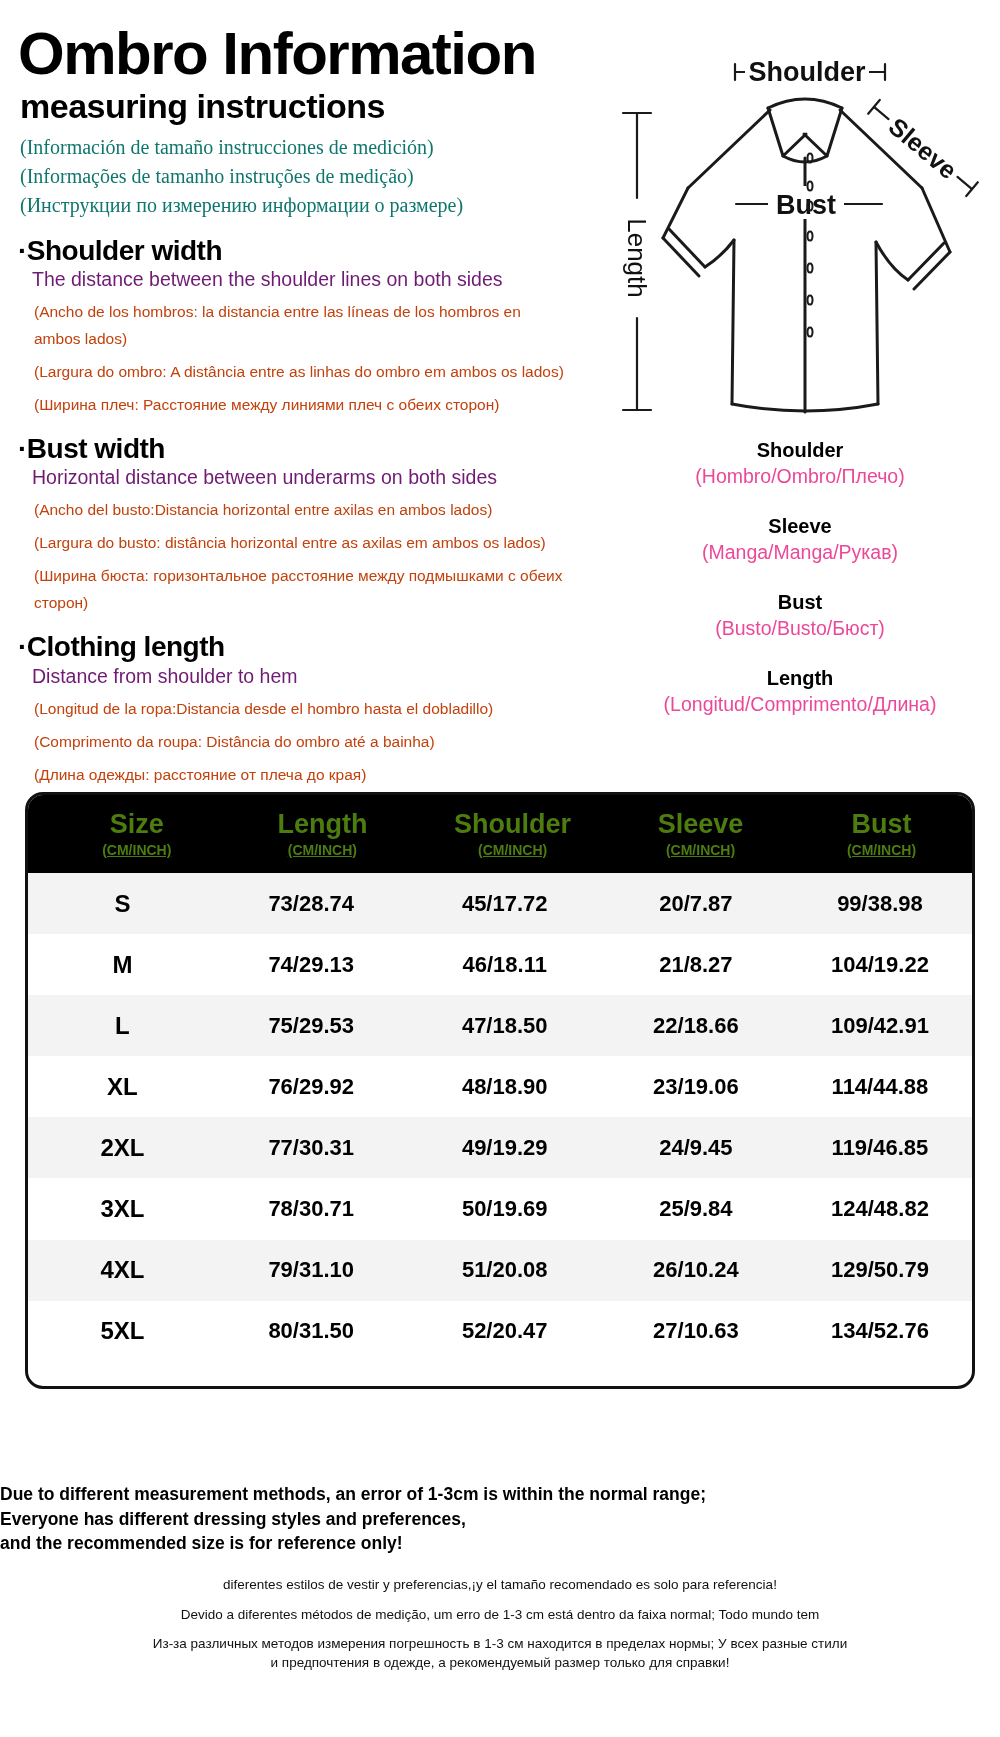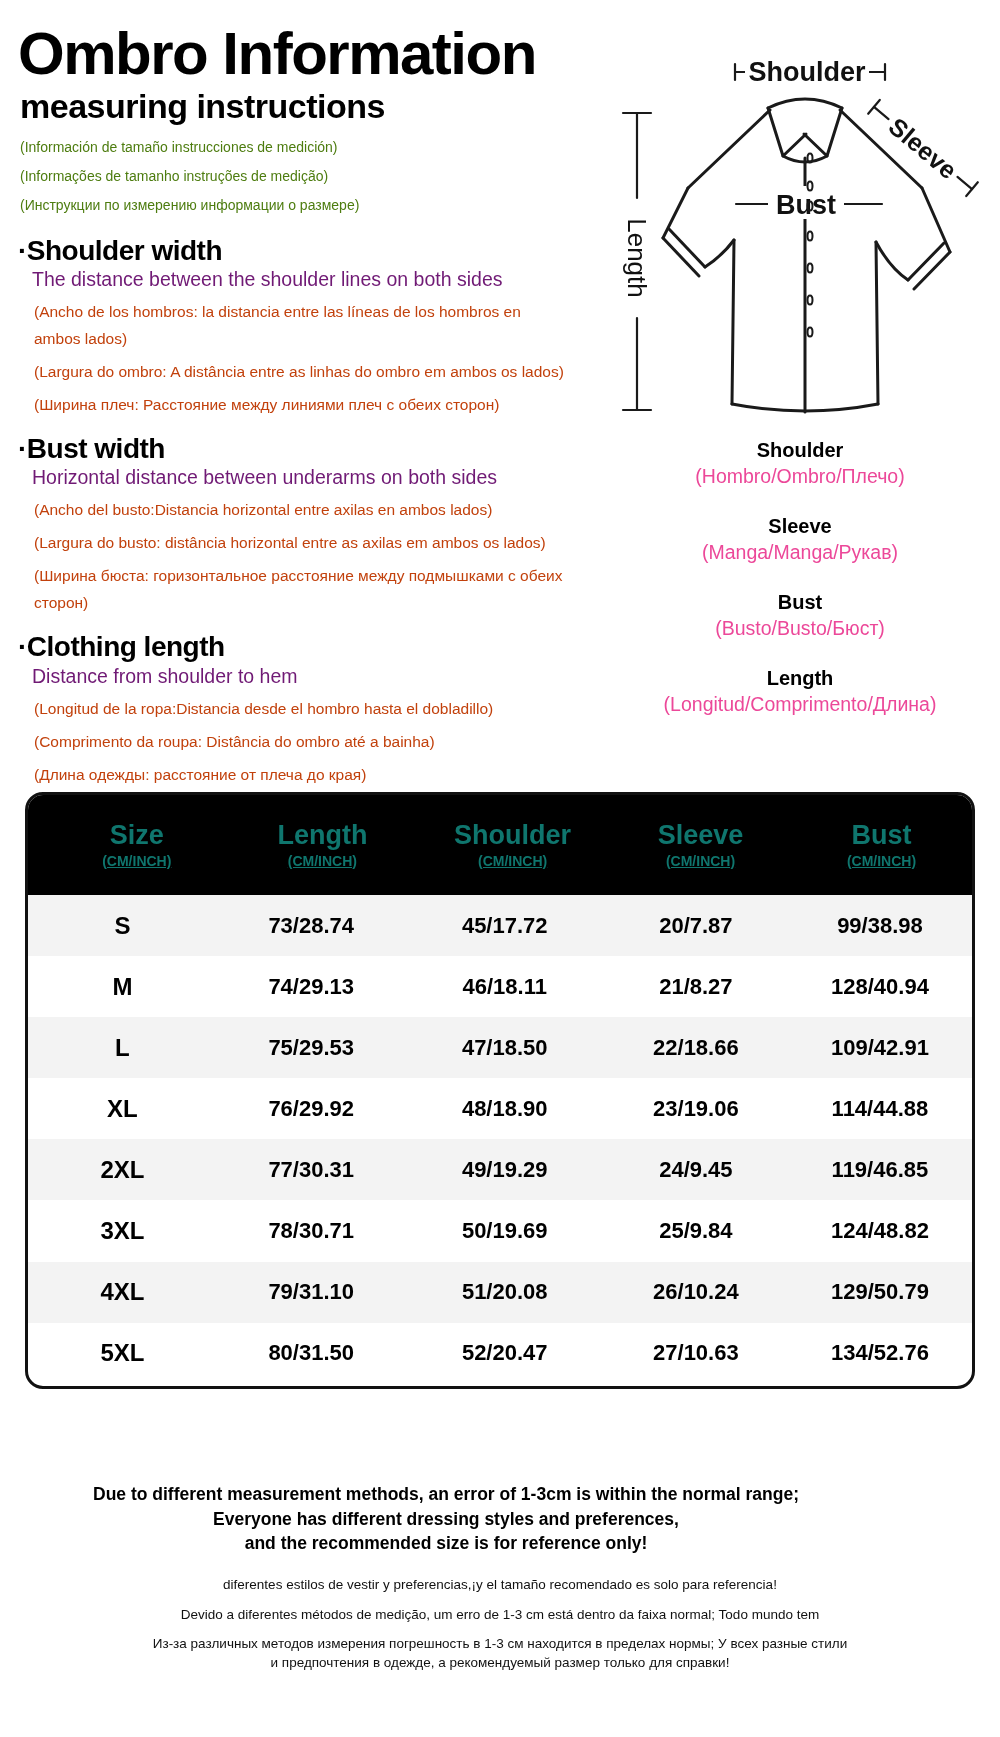--- a/index.html
+++ b/index.html
@@ -4,49 +4,49 @@
 <style>
   html,body{margin:0;padding:0;background:#fff;}
   body{
     width:1000px;height:1737px;position:relative;overflow:hidden;
     font-family:"Liberation Sans","DejaVu Sans",sans-serif;color:#000;
   }
   
   .left-col{position:absolute;left:18px;top:24px;width:547px;}
   .page-title{margin:0;font-size:60px;font-weight:700;letter-spacing:-1.5px;line-height:1.0;}
   .page-subtitle{margin:5px 0 0 2px;font-size:34px;font-weight:700;letter-spacing:-0.5px;line-height:1.05;}
-  .subtitle-translations{margin:8px 0 0 2px;font-size:14px;line-height:29px;color:#4d7c0f;}
+  .subtitle-translations{margin:8px 0 0 2px;font-size:20px;line-height:29px;color:#0f766e;font-family:Liberation Serif, serif;}
   .section{margin-top:16px;}
   .section-title{margin:0;font-size:28px;font-weight:700;line-height:1.05;letter-spacing:-0.5px;}
   .section-desc{margin:2px 0 0 14px;font-size:19.5px;line-height:25px;color:#701a75;}
   .section-note{margin:6px 0 0 16px;font-size:15.5px;line-height:27px;color:#c2410c;}
   
   .diagram{position:absolute;left:560px;top:28px;width:440px;height:415px;}
   .diagram text{font-family:"Liberation Sans","DejaVu Sans",sans-serif;fill:#111;}
   
   .legend{position:absolute;left:600px;top:438px;width:400px;text-align:center;}
   .legend-item{margin-bottom:25px;}
   .legend-term{font-size:20px;font-weight:700;line-height:25px;}
   .legend-translation{font-size:19.5px;line-height:26px;color:#ec4899;}
   
   .size-table{
     position:absolute;left:25px;top:792px;width:950px;height:597px;
     border:3px solid #111;border-radius:18px;overflow:hidden;background:#fff;
     box-sizing:border-box;
   }
-  .thead{display:grid;grid-template-columns:20% 20% 21% 19.5% 19.5%;height:100px;background:#000;color:#0f766e;align-items:center;padding-left:16px;}
+  .thead{display:grid;grid-template-columns:20% 20% 21% 19.5% 19.5%;height:78px;background:#000;color:#4d7c0f;align-items:center;padding-left:16px;}
   .th{text-align:center;}
   .th-label{font-size:27px;font-weight:700;line-height:30px;}
   .th-unit{font-size:14px;font-weight:700;line-height:19px;margin-top:2px;text-decoration:underline;}
   .trow{display:grid;grid-template-columns:20% 20% 21% 19.5% 19.5%;height:61.1px;align-items:center;}
   .trow:nth-child(odd){background:#f3f3f3;}
   .td{text-align:center;font-size:22px;font-weight:700;}
   .td.size-cell{font-size:24px;}
   
-  .footer-bold{position:absolute;left:0;top:1482px;width:892px;text-align:center;
+  .footer-bold{position:absolute;left:0;top:1482px;width:892px;
     font-size:17.5px;font-weight:700;line-height:24.5px;}
   .footer-notes{position:absolute;left:0;top:1576px;width:1000px;text-align:center;}
   .footer-note{margin-bottom:11px;font-size:13.5px;line-height:18.5px;color:#111;}
 </style>
 </head>
 <body>
 
 <div class="left-col">
   <h1 class="page-title">Ombro Information</h1>
   <h2 class="page-subtitle">measuring instructions</h2>
@@ -197,21 +197,21 @@
       <div class="td">73/28.74</div>
       <div class="td">45/17.72</div>
       <div class="td">20/7.87</div>
       <div class="td">99/38.98</div>
     </div>
     <div class="trow">
       <div class="td size-cell">M</div>
       <div class="td">74/29.13</div>
       <div class="td">46/18.11</div>
       <div class="td">21/8.27</div>
-      <div class="td">128/40.94</div>
+      <div class="td">104/19.22</div>
     </div>
     <div class="trow">
       <div class="td size-cell">L</div>
       <div class="td">75/29.53</div>
       <div class="td">47/18.50</div>
       <div class="td">22/18.66</div>
       <div class="td">109/42.91</div>
     </div>
     <div class="trow">
       <div class="td size-cell">XL</div>

